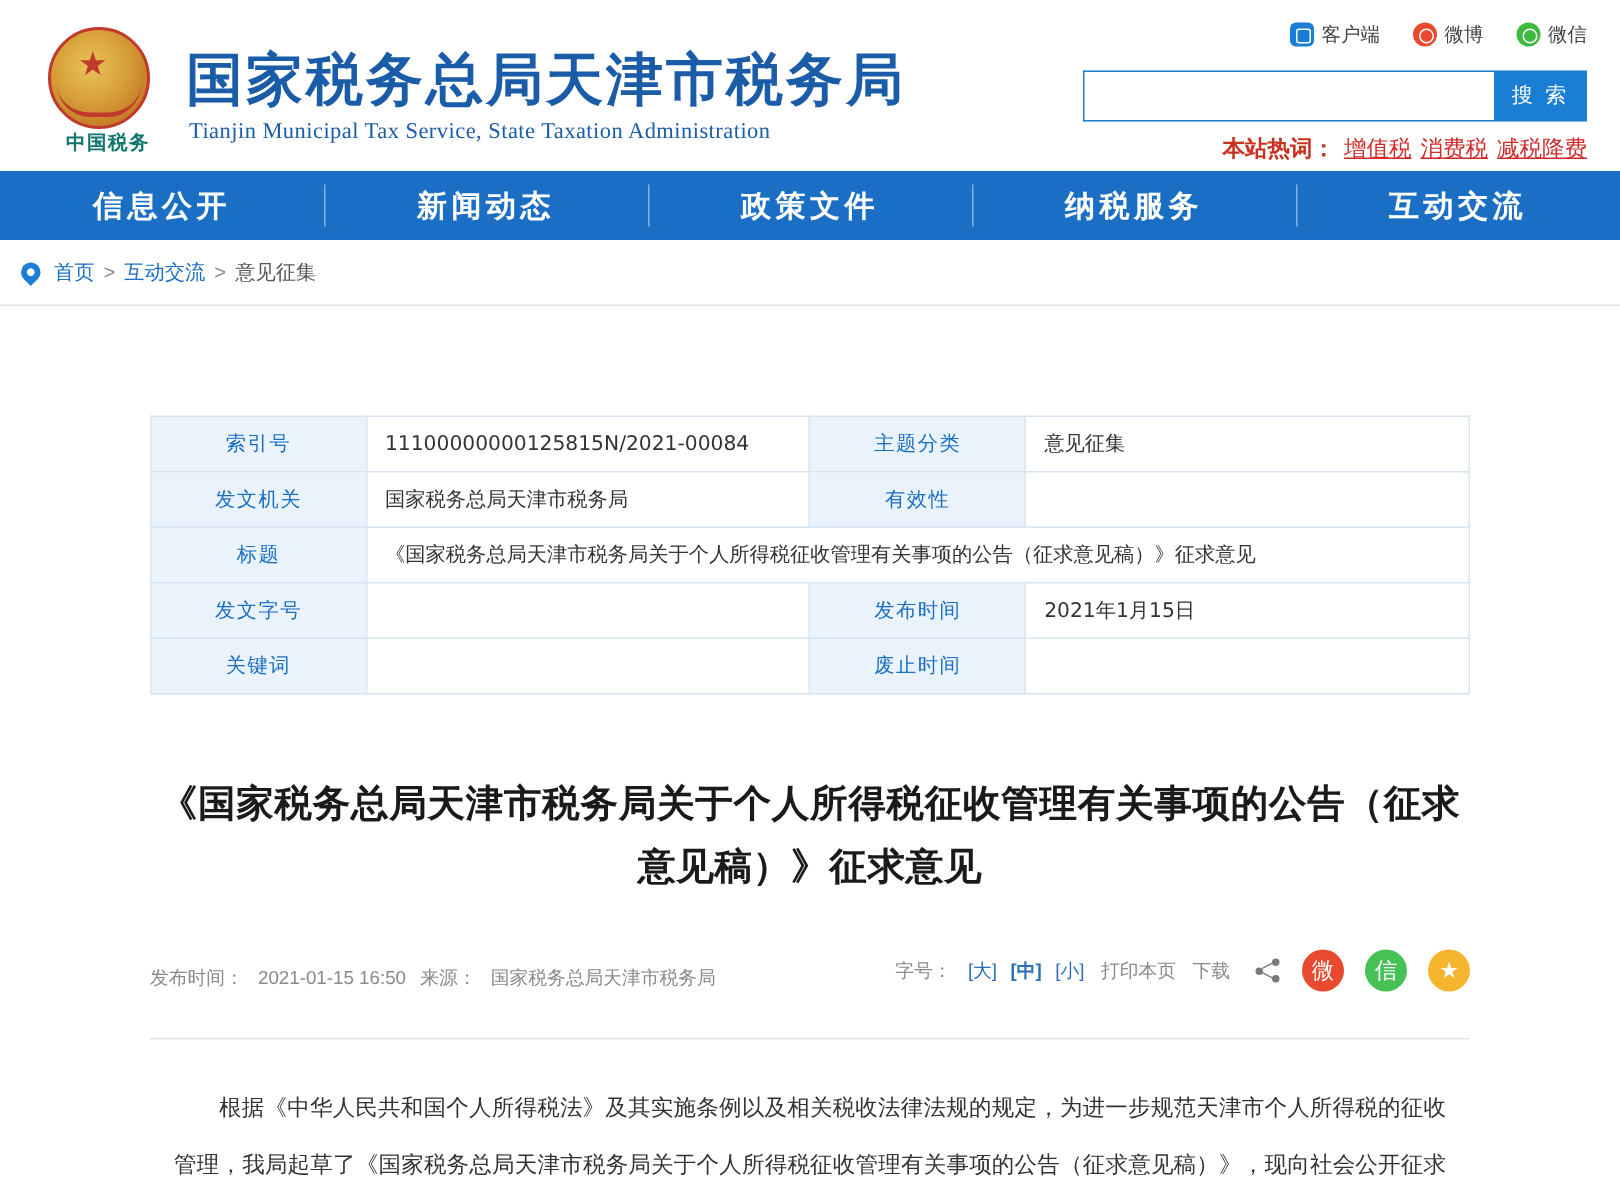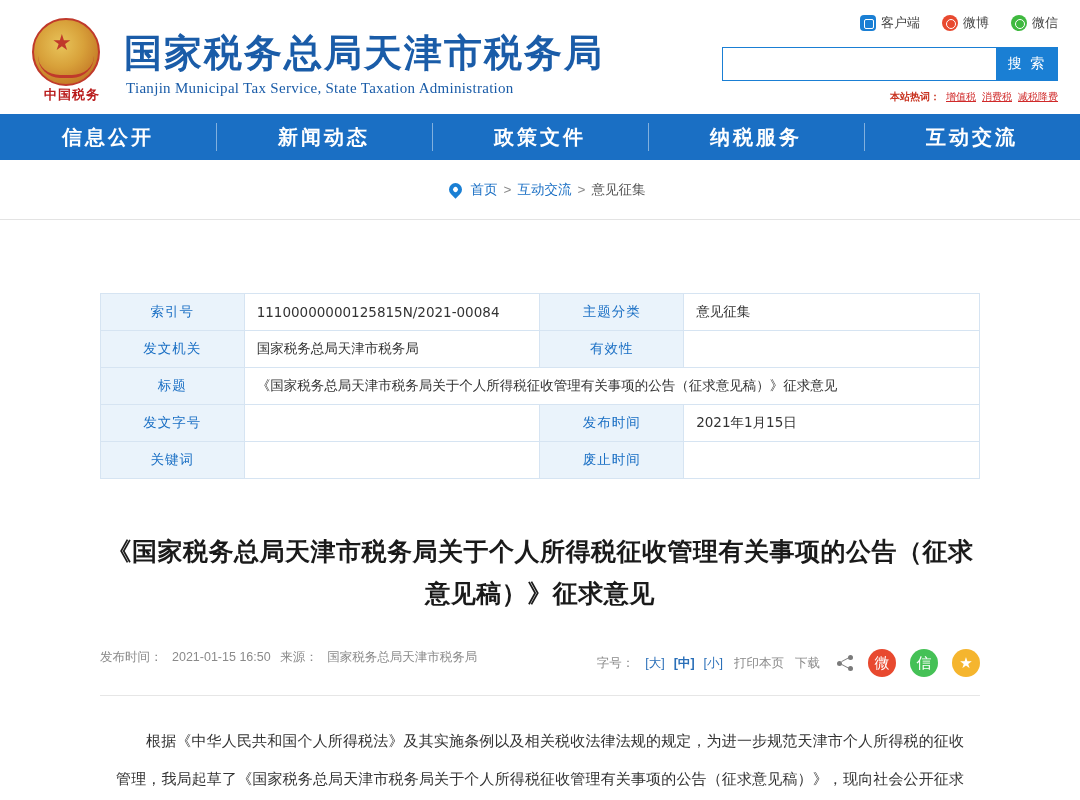--- a/index.html
+++ b/index.html
@@ -44,21 +44,21 @@
     left: 12px; top: 40px;
     width: 56px; height: 22px;
     border-bottom: 3px solid #c0392b;
     border-radius: 0 0 28px 28px;
   }
   .emblem-text {
     position: absolute;
     left: 0px; top: 70px;
     width: 92px;
     text-align: center;
-    color: #b91c1c;
+    color: #0f766e;
     font-size: 13px;
     font-weight: bold;
     letter-spacing: 1px;
     font-family: Liberation Serif, serif;
   }
   .site-title {
     position: absolute;
     left: 124px; top: 28px;
     font-size: 38px;
     font-weight: bold;
@@ -132,21 +132,21 @@
     color: #fff;
     border: none;
     font-size: 14px;
     letter-spacing: 2px;
     cursor: pointer;
     font-family: "DejaVu Sans", sans-serif;
   }
   .hotwords {
     position: absolute;
     right: 22px; top: 90px;
-    font-size: 10px;
+    font-size: 15px;
     color: #d02a2a;
     white-space: nowrap;
   }
   .hotwords .hw-label { color: #c8321f; font-weight: bold; }
   .hotwords a {
     color: #d02a2a;
     text-decoration: underline;
     margin-left: 6px;
     cursor: pointer;
   }
@@ -176,29 +176,28 @@
     content: "";
     position: absolute;
     left: 0; top: 9px;
     width: 1px; height: 28px;
     background: rgba(255,255,255,0.45);
   }
 
   
   .breadcrumb-bar {
     width: 1080px;
-    height: 60px;
+    height: 44px;
     background: #ffffff;
     border-bottom: 1px solid #e3e3e3;
     display: flex;
     align-items: center;
     padding-left: 14px;
     font-size: 13.5px;
     color: #555;
-    justify-content: center;
   }
   .pin {
     width: 13px; height: 13px;
     border-radius: 50% 50% 50% 0;
     transform: rotate(-45deg);
     background: #1a7fd4;
     margin-right: 9px;
     position: relative;
   }
   .pin::after {
@@ -259,25 +258,25 @@
     color: #1a1a1a;
     letter-spacing: 0.5px;
     font-family: "DejaVu Sans", sans-serif;
   }
 
   
   .meta-row {
     margin: 34px auto 0;
     width: 880px;
     display: flex;
-    align-items: flex-start;
+    align-items: flex-end;
     justify-content: space-between;
     font-size: 12.5px;
     color: #8a8a8a;
-    padding-bottom: 18px;
+    padding-bottom: 31px;
     border-bottom: 1px solid #e6e6e6;
   }
   .meta-left span { margin-right: 6px; }
   .meta-right {
     display: flex;
     align-items: center;
     gap: 9px;
     color: #8a8a8a;
   }
   .meta-right .fs-label { margin-right: 2px; }

